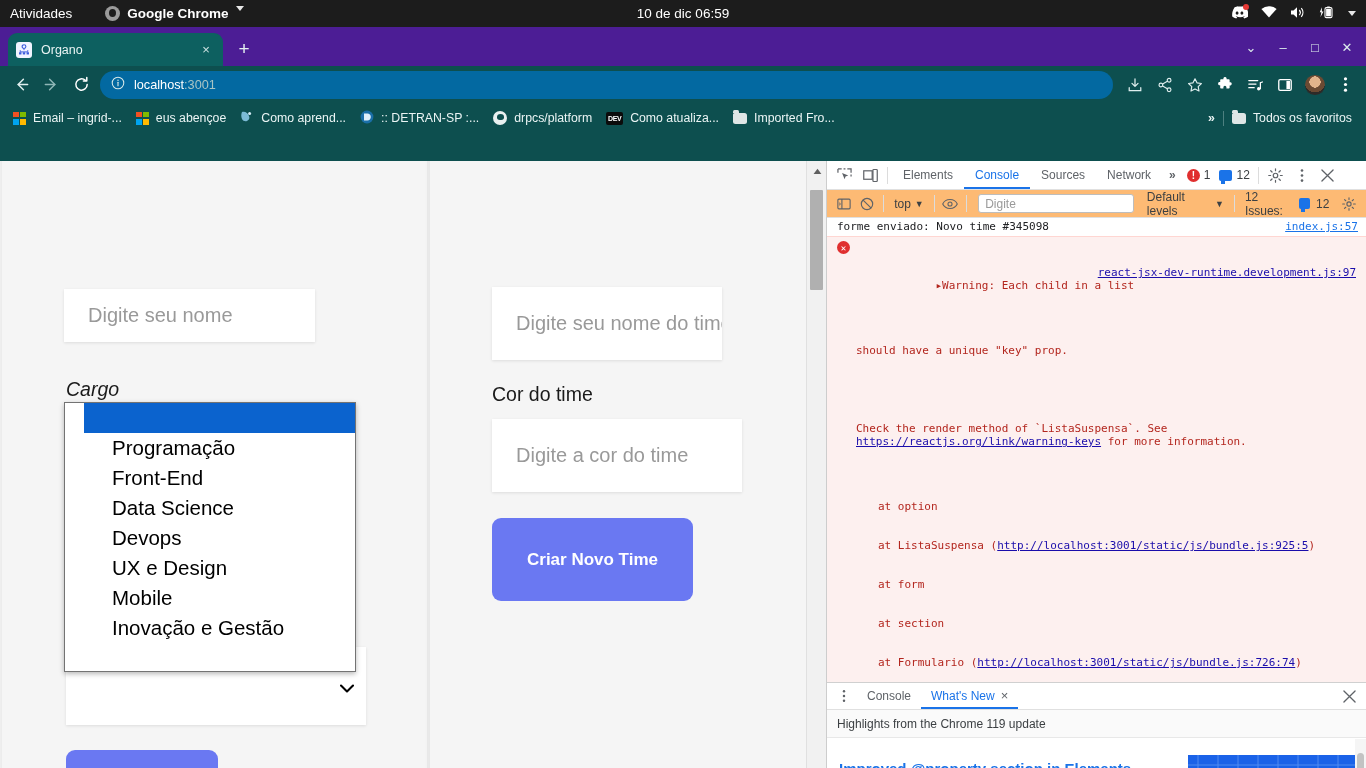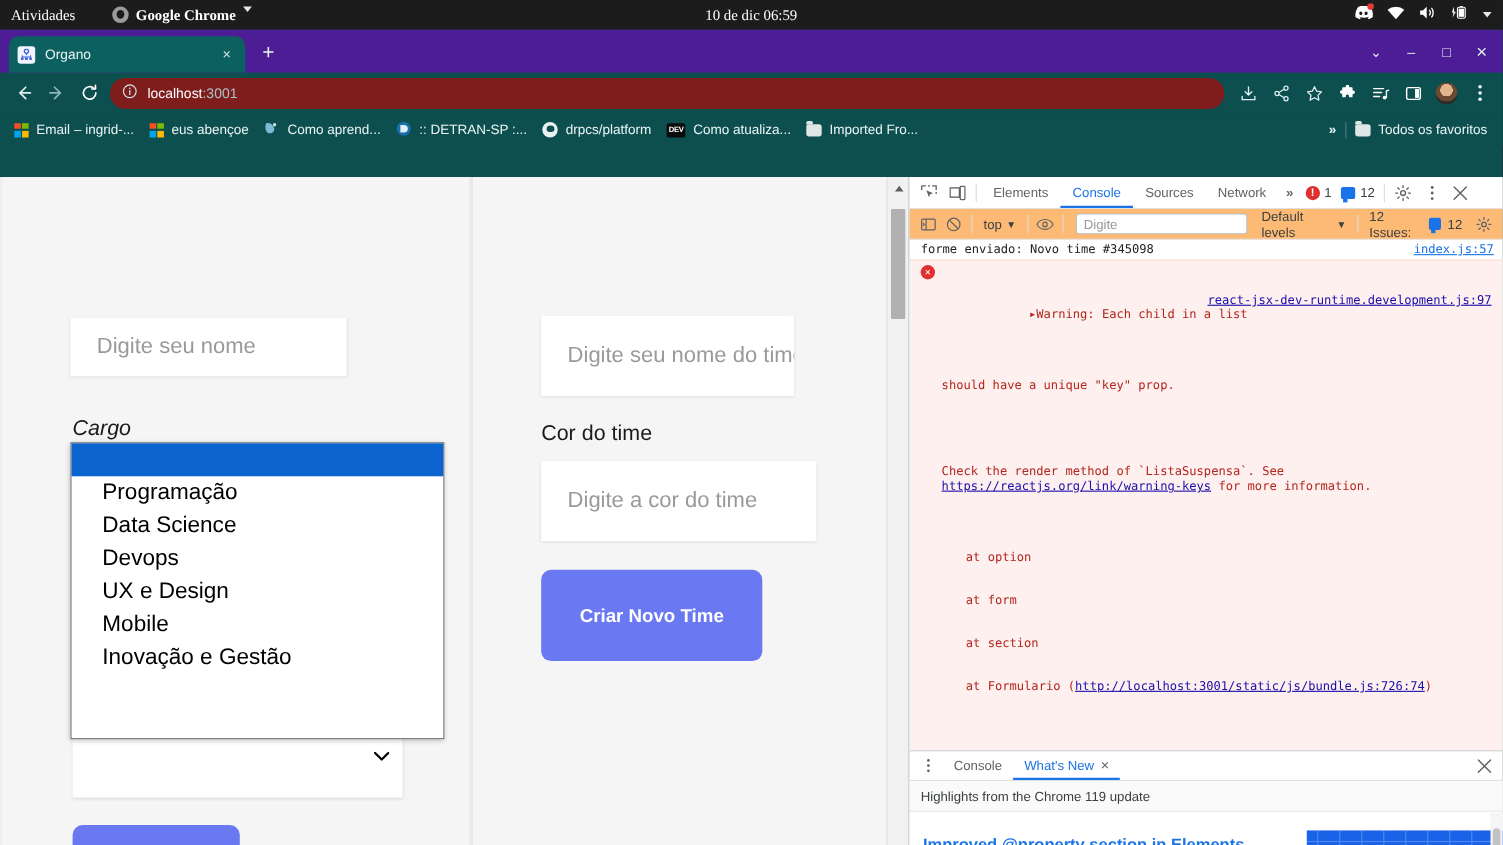--- a/index.html
+++ b/index.html
@@ -9,21 +9,20 @@
     font-family: "Liberation Sans", sans-serif;
     background: #1e1e1e;
   }
 
   
   #gnome-bar {
     position: absolute; left: 0; top: 0; width: 1366px; height: 27px;
     background: #1c1c1c; color: #e8e8e8;
     display: flex; align-items: center;
     font-size: 13.5px;
-    font-family: Liberation Serif, serif;
   }
   #gnome-bar .activities { margin-left: 10px; font-size: 13.5px; color:#ffffff;}
   #gnome-bar .appname {
     display: flex; gap: 7px;
     margin-left: 33px; font-weight: bold; color:#ffffff; font-size:13.5px;
   }
   .chrome-dot {
     width: 15px; height: 15px; border-radius: 50%;
     background: #9b9b9b; position: relative;
   }
@@ -68,21 +67,21 @@
     color:#e4f0f0;font-size:19px;
   }
   .win-ctrls { margin-left:auto; display:flex; align-items:center; gap:2px; margin-bottom:5px; margin-right:4px;}
   .win-btn { width:30px;height:28px;display:flex;align-items:center;justify-content:center;color:#dcecec;font-size:13px;}
 
   
   #toolbar { height:37px; display:flex; align-items:center; padding:0 6px; background:#0d4f4f; }
   .tbtn { width:30px;height:30px;display:flex;align-items:center;justify-content:center;color:#dfeeee; }
   #omnibox {
     flex:1; height:28px; margin:0 7px 0 4px;
-    background:#7f1d1d; border-radius:14px;
+    background:#0369a1; border-radius:14px;
     display:flex; align-items:center; padding:0 11px; gap:9px;
     font-size:12.7px; color:#ffffff;
   }
   #omnibox .host { color:#ffffff; }
   #omnibox .port { color:#a9c4c4; }
   .avatar {
     width:22px;height:22px;border-radius:50%;
     background:radial-gradient(circle at 50% 35%, #e2b48c 0 34%, #6b4a33 35% 62%, #2d2a28 63% 100%);
     border:1px solid #0d4f4f;
   }
@@ -134,24 +133,24 @@
   .btn-primary {
     background:#6a78f2; color:#ffffff; border:none; border-radius:9px;
     font-size:17px; font-weight:bold;
     font-family:"Liberation Sans", sans-serif;
     display:flex; align-items:center; justify-content:center;
     cursor:pointer;
   }
 
   
   #select-popup {
-    position:absolute; left:64px; top:241px; width:340px; height:270px;
+    position:absolute; left:64px; top:241px; width:292px; height:270px;
     background:#ffffff; border:1px solid #737373;
     z-index:40; box-shadow:0 2px 5px rgba(0,0,0,0.28);
-    font-size:20.5px; color:#000000;
+    font-size:20.5px; color:#000000;padding-left:19px;
   }
   #select-popup .opt { height:30px; line-height:30px; padding-left:28px; white-space:nowrap; }
   #select-popup .opt.sel { background:#0b63ce; color:#ffffff; padding-left:0; }
 
   
   #page-scroll {
     position:absolute; left:806px; top:0; width:20px; height:634px;
     background:#f1f1f1; border-left:1px solid #e0e0e0;
   }
   .sb-arrow{width:20px;height:20px;display:flex;align-items:center;justify-content:center;}
@@ -448,20 +447,21 @@
         <div class="field-label" style="position:absolute;left:62px;top:248px;">Cor do time</div>
 
         <div class="text-field" style="position:absolute;left:62px;top:284px;width:250px;height:73px;">Digite a cor do time</div>
 
         <button class="btn-primary" style="position:absolute;left:62px;top:249px;width:201px;height:83px;margin-top:134px;">Criar Novo Time</button>
       </div>
 
       <div id="select-popup">
         <div class="opt sel"></div>
         <div class="opt">Programação</div>
+        <div class="opt">Front-End</div>
         <div class="opt">Data Science</div>
         <div class="opt">Devops</div>
         <div class="opt">UX e Design</div>
         <div class="opt">Mobile</div>
         <div class="opt">Inovação e Gestão</div>
       </div>
     </div>
 
     <div id="page-scroll">
       <div class="sb-arrow">
@@ -581,20 +581,21 @@
         <div class="etext">
           <div style="position:relative;">
             <span>▸</span><span>Warning: Each child in a list</span>
             <span style="position:absolute;right:4px;top:0;"><a href="#">react-jsx-dev-runtime.development.js:97</a></span>
           </div>
           <div>should have a unique "key" prop.</div>
           <div style="height:13px;"></div>
           <div><span>Check the render method of `ListaSuspensa`. See </span><a href="#">https://reactjs.org/link/warning-keys</a><span> for more information.</span></div>
           <div style="padding-left:22px;">
             <div><span>at option</span></div>
+            <div><span>at ListaSuspensa (</span><a href="#">http://localhost:3001/static/js/bundle.js:925:5</a><span>)</span></div>
             <div><span>at form</span></div>
             <div><span>at section</span></div>
             <div><span>at Formulario (</span><a href="#">http://localhost:3001/static/js/bundle.js:726:74</a><span>)</span></div>
             
             
           </div>
         </div>
       </div>
 
     </div>

